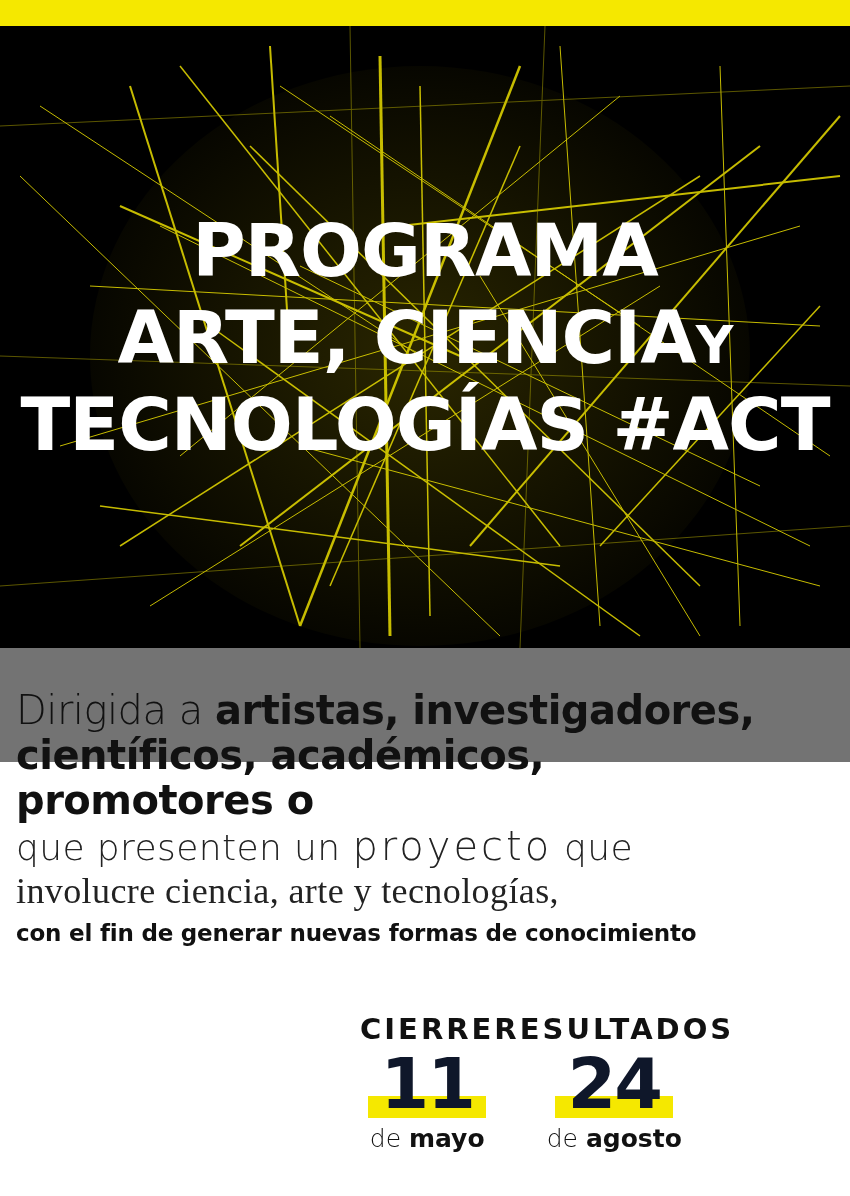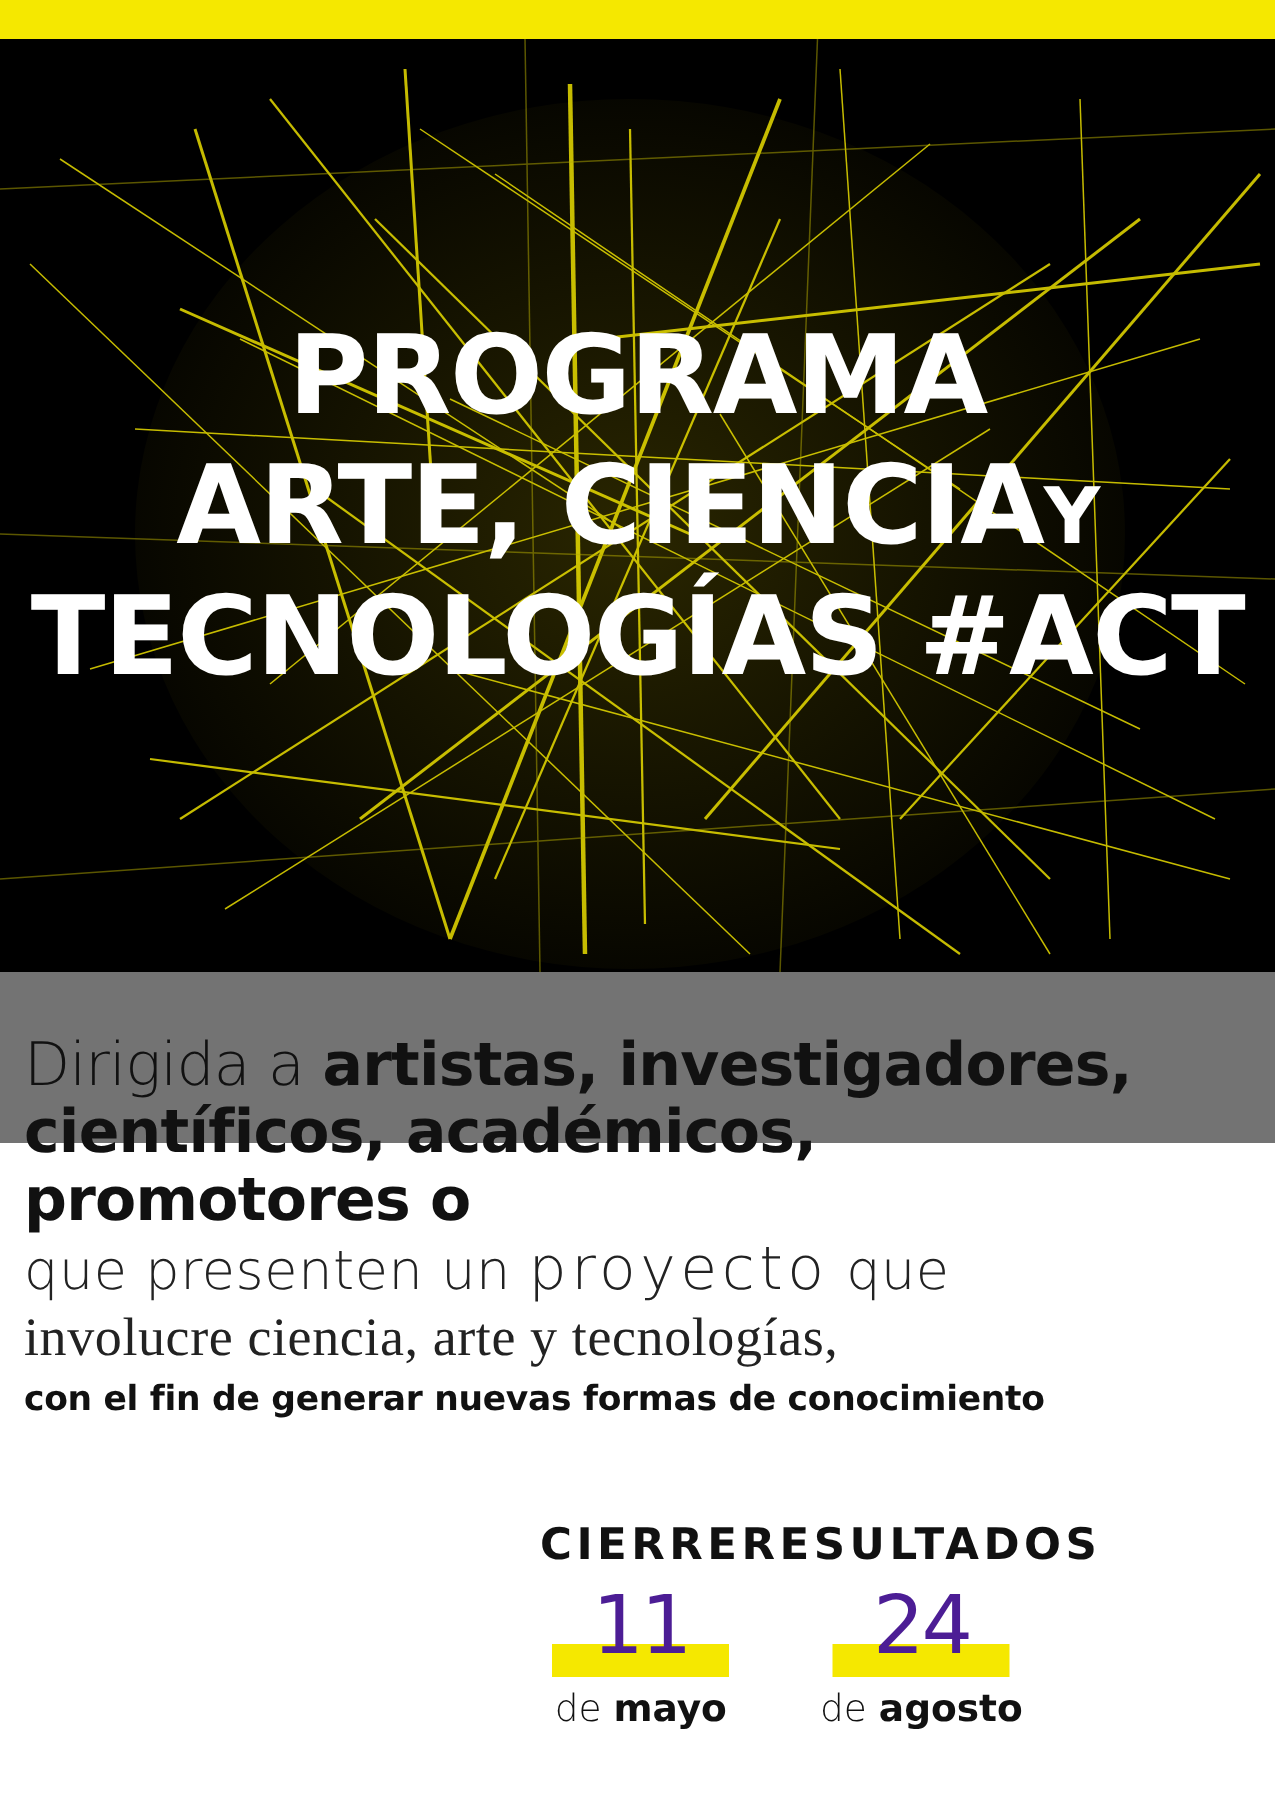--- a/index.html
+++ b/index.html
@@ -143,23 +143,23 @@
     font-weight: bold;
     letter-spacing: 3px;
     color: #111111;
     margin-bottom: 4px;
   }
   .date-num-wrap {
     position: relative;
     height: 70px;
   }
   .date-num {
-    font-size: 54px;
-    font-weight: normal;
-    color: #4c1d95;
+    font-size: 70px;
+    font-weight: bold;
+    color: #0f172a;
     line-height: 68px;
     letter-spacing: -2px;
     position: relative;
     z-index: 2;
   }
   .date-num::after {
     content: "";
   }
   .num-bar {
     position: absolute;

